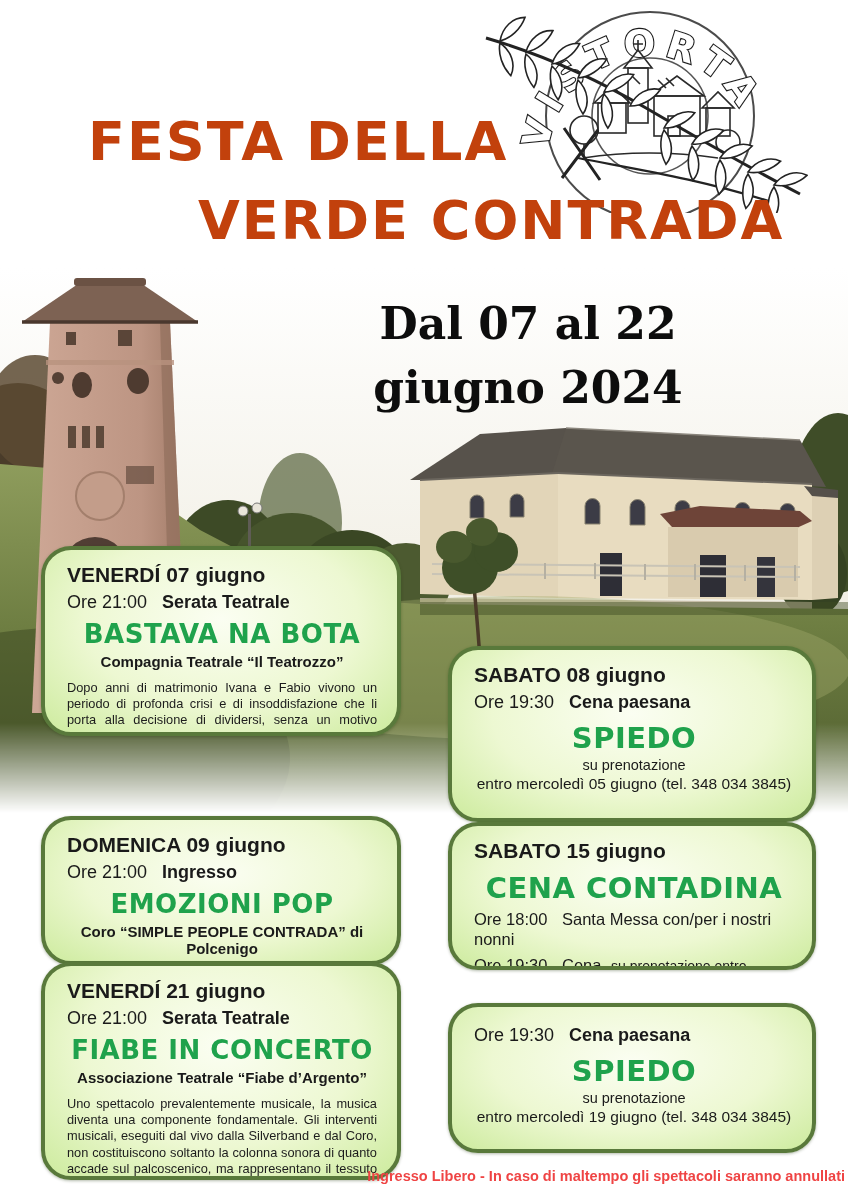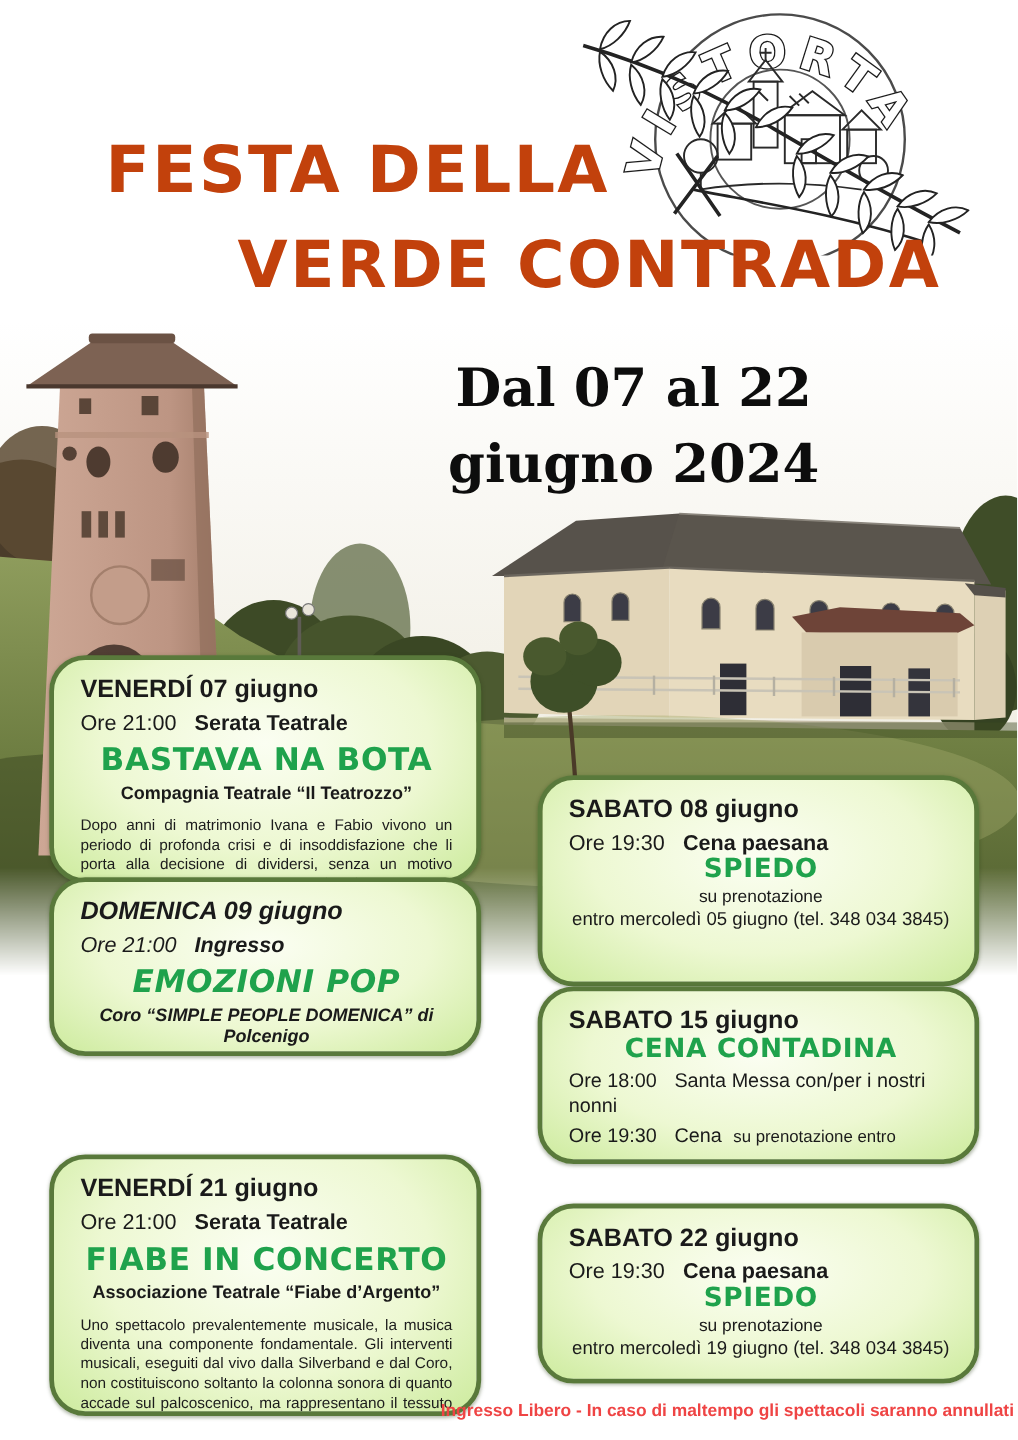--- a/index.html
+++ b/index.html
@@ -25,21 +25,21 @@
     box-shadow:0 1px 3px rgba(40,60,20,.35);overflow:hidden;color:#1a1a1a;}
   .card-l{left:41px;width:360px;padding:13px 20px 8px 22px;}
   .card-r{left:448px;width:368px;padding:13px 18px 8px 22px;}
   .day{font-size:21px;font-weight:bold;line-height:1.15;}
   .timerow{margin-top:5px;font-size:18px;line-height:1.15;}
   .timerow .tl{font-weight:normal;}
   .timerow .td{font-weight:bold;margin-left:10px;}
   .etitle{margin-top:8px;text-align:center;color:#1fa24c;
     font-family:"DejaVu Sans","Liberation Sans",sans-serif;font-weight:bold;font-size:26px;
     line-height:1.05;letter-spacing:.5px;white-space:nowrap;}
-  .card-r .etitle{font-size:22px;margin-top:0;}
+  .card-r .etitle{font-size:29px;margin-top:10px;}
   .esub{margin-top:6px;text-align:center;font-weight:bold;font-size:15px;line-height:1.1;}
   .edesc{margin:9px 0 0 0;font-size:12.8px;line-height:1.28;text-align:justify;color:#1c1c1c;}
   .note1{margin-top:4px;text-align:center;font-size:14.5px;}
   .note2{margin-top:2px;text-align:center;font-size:15.5px;}
   .srow{margin-top:5px;font-size:16.5px;line-height:1.25;}
   .srow .stime{font-weight:normal;}
   .srow .smain{margin-left:10px;}
   .srow .ssmall{font-size:14px;margin-left:5px;}
   .b-title{margin-top:9px;}
   
@@ -240,28 +240,28 @@
     <div class="day">VENERDÍ 07 giugno</div>
     <div class="timerow">
       <span class="tl">Ore 21:00</span>
       <span class="td">Serata Teatrale</span>
     </div>
     <div class="etitle">BASTAVA NA BOTA</div>
     <div class="esub">Compagnia Teatrale “Il Teatrozzo”</div>
     <p class="edesc">Dopo anni di matrimonio Ivana e Fabio vivono un periodo di profonda crisi e di insoddisfazione che li porta alla decisione di dividersi, senza un motivo particolare. La vicinanza e i consigli delle sorelle, del figlio e dello zio Cardinale non sortiscono l’effetto sperato. Ma quando la separazione sembra ormai inevitabile un imprevisto scombina le carte in tavola, e a questo colpo di scena ne segue un altro.</p>
   </section>
 
-  <section class="card card-l" style="top:731px;height:149px;font-style:italic;">
+  <section class="card card-l" style="top:816px;height:149px;">
     <div class="day">DOMENICA 09 giugno</div>
     <div class="timerow">
       <span class="tl">Ore 21:00</span>
       <span class="td">Ingresso</span>
     </div>
     <div class="etitle">EMOZIONI POP</div>
-    <div class="esub">Coro “SIMPLE PEOPLE DOMENICA” di Polcenigo</div>
+    <div class="esub">Coro “SIMPLE PEOPLE CONTRADA” di Polcenigo</div>
     <p class="edesc">Un programma musicale con grandi successi del passato italiani e anche internazionali, che un po’ come le montagne russe, sale e scende di ritmo ed emozioni.</p>
   </section>
 
   <section class="card card-l" style="top:962px;height:218px;">
     <div class="day">VENERDÍ 21 giugno</div>
     <div class="timerow">
       <span class="tl">Ore 21:00</span>
       <span class="td">Serata Teatrale</span>
     </div>
     <div class="etitle">FIABE IN CONCERTO</div>
@@ -290,21 +290,20 @@
     </div>
     <div class="srow">
       <span class="stime">Ore 19:30</span>
       <span class="smain">Cena</span>
       <span class="ssmall">su prenotazione entro</span>
     </div>
 
   </section>
 
   <section class="card card-r" style="top:1003px;height:150px;">
-    <div class="day">SABATO 22 giugno</div>
     <div class="timerow">
       <span class="tl">Ore 19:30</span>
       <span class="td">Cena paesana</span>
     </div>
     <div class="etitle">SPIEDO</div>
     <div class="note1">su prenotazione</div>
     <div class="note2">entro mercoledì 19 giugno (tel. 348 034 3845)</div>
   </section>
 
   <div class="footer">Ingresso Libero - In caso di maltempo gli spettacoli saranno annullati</div>

